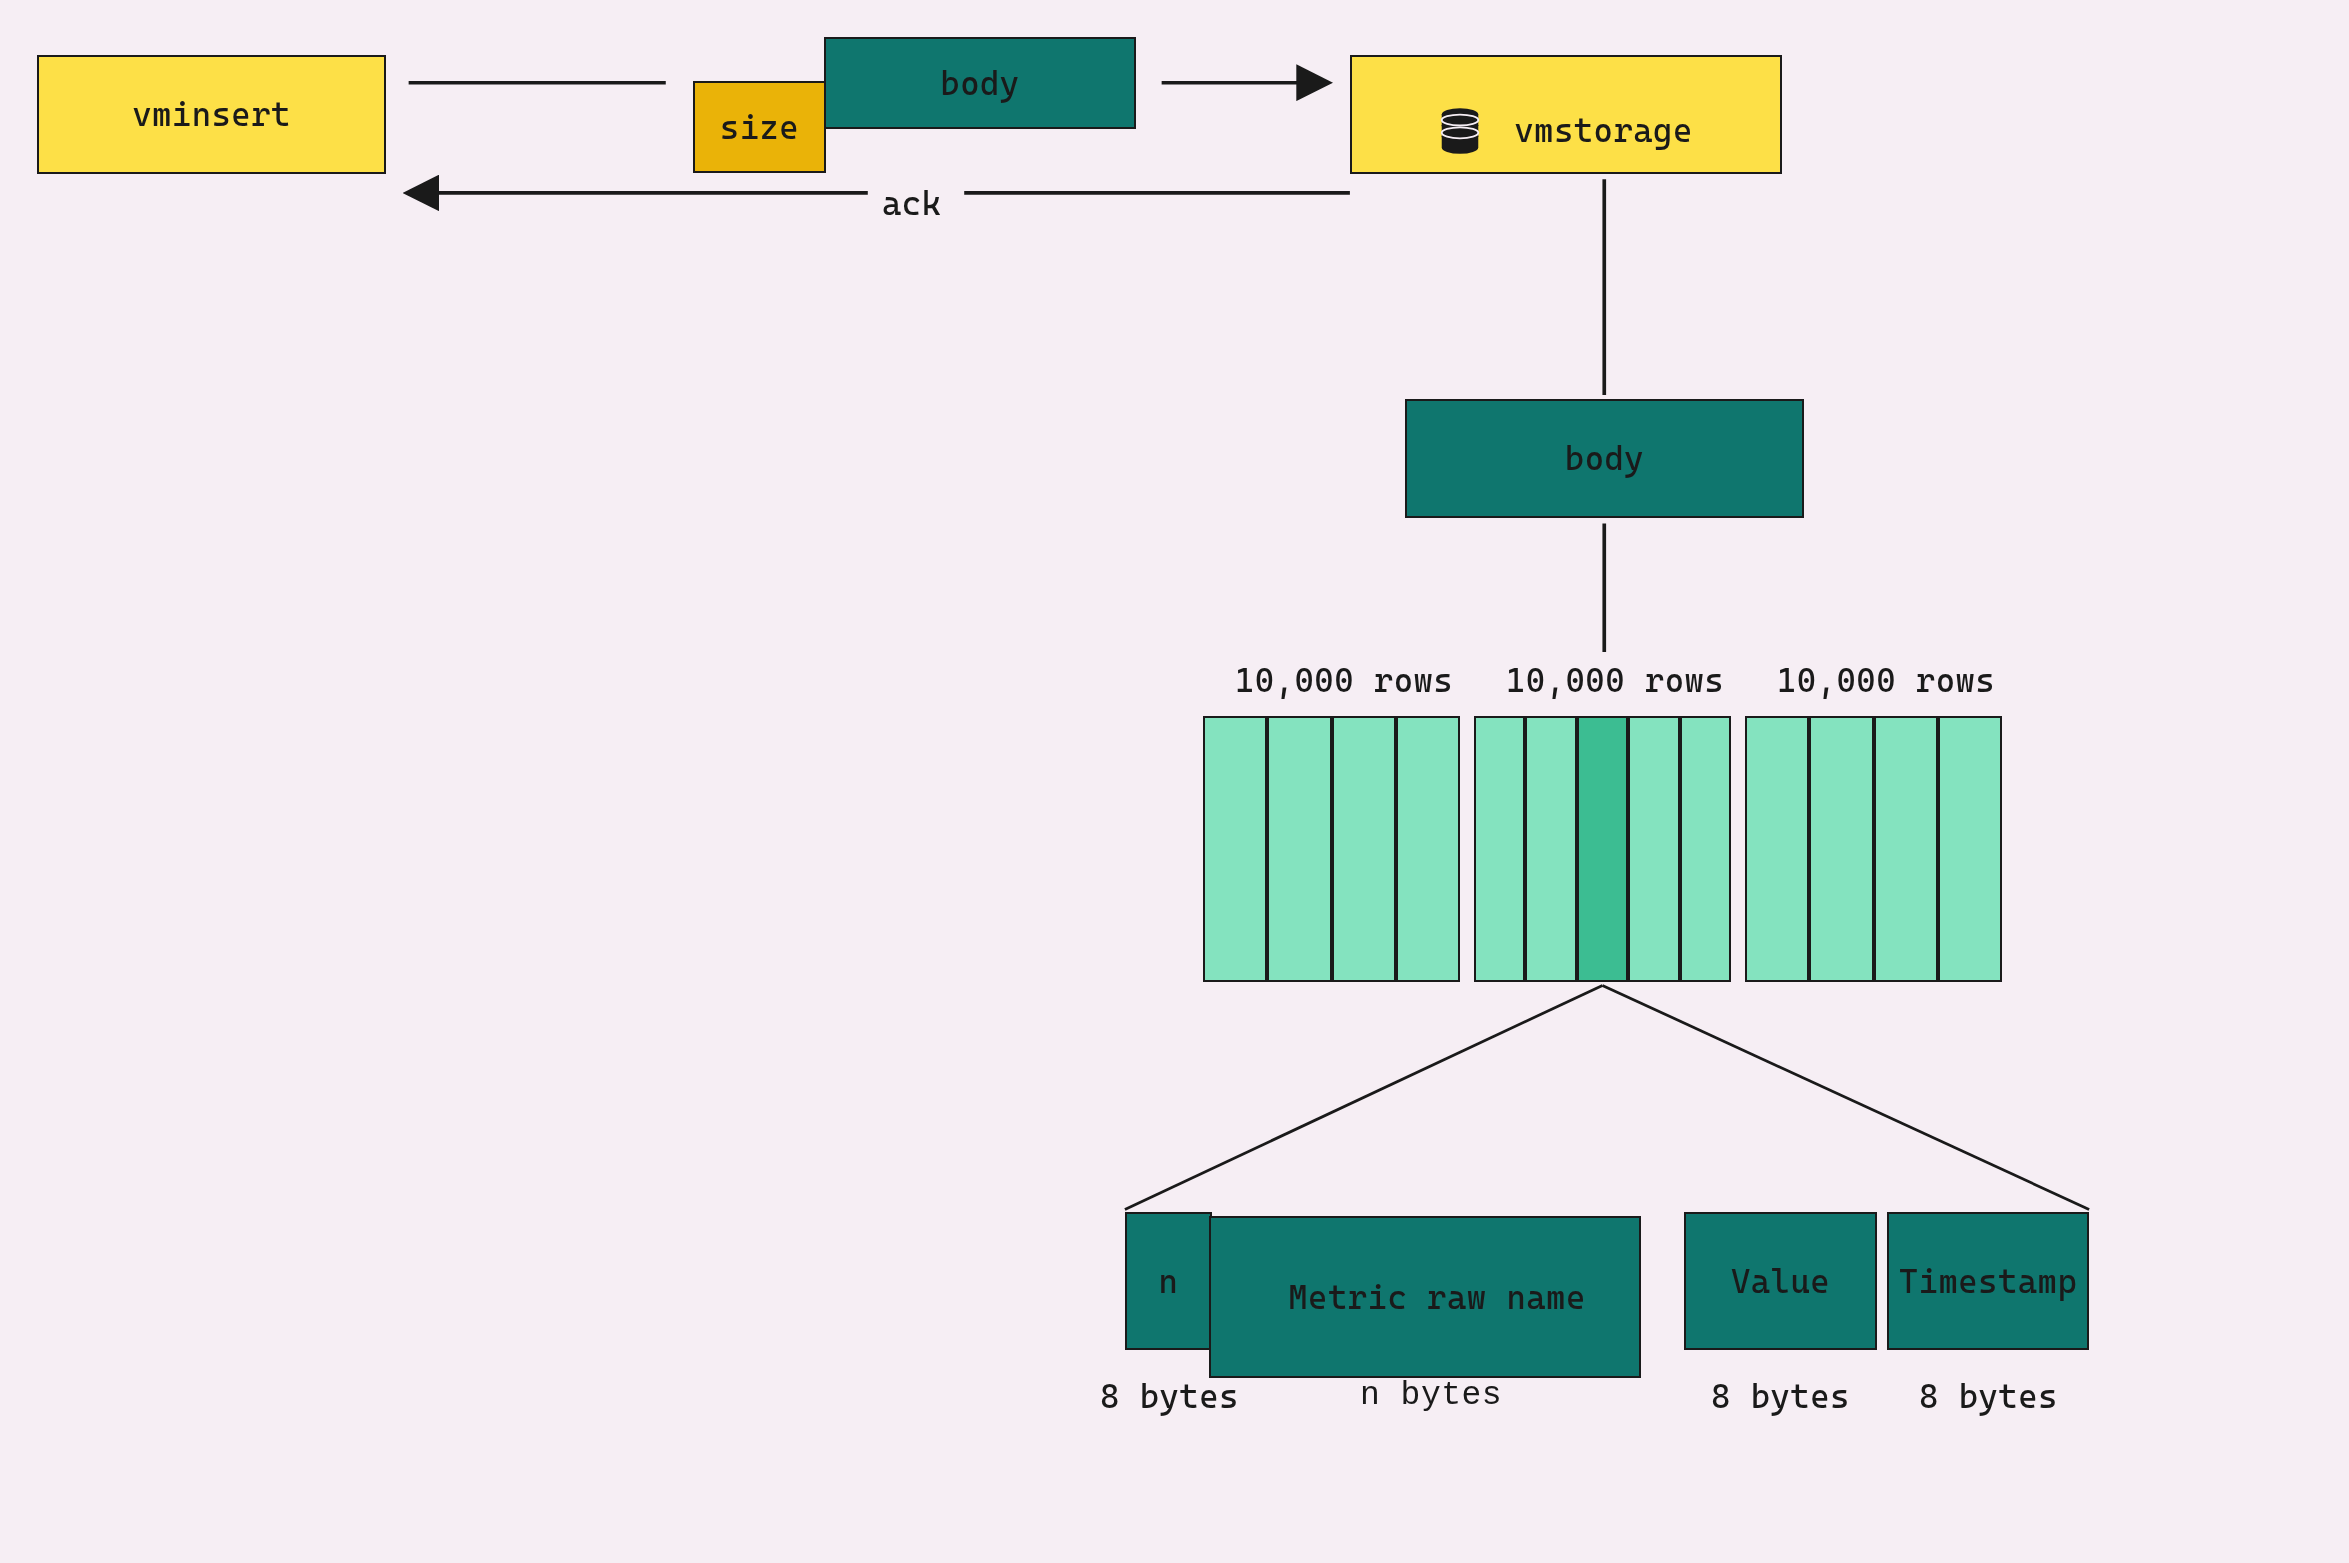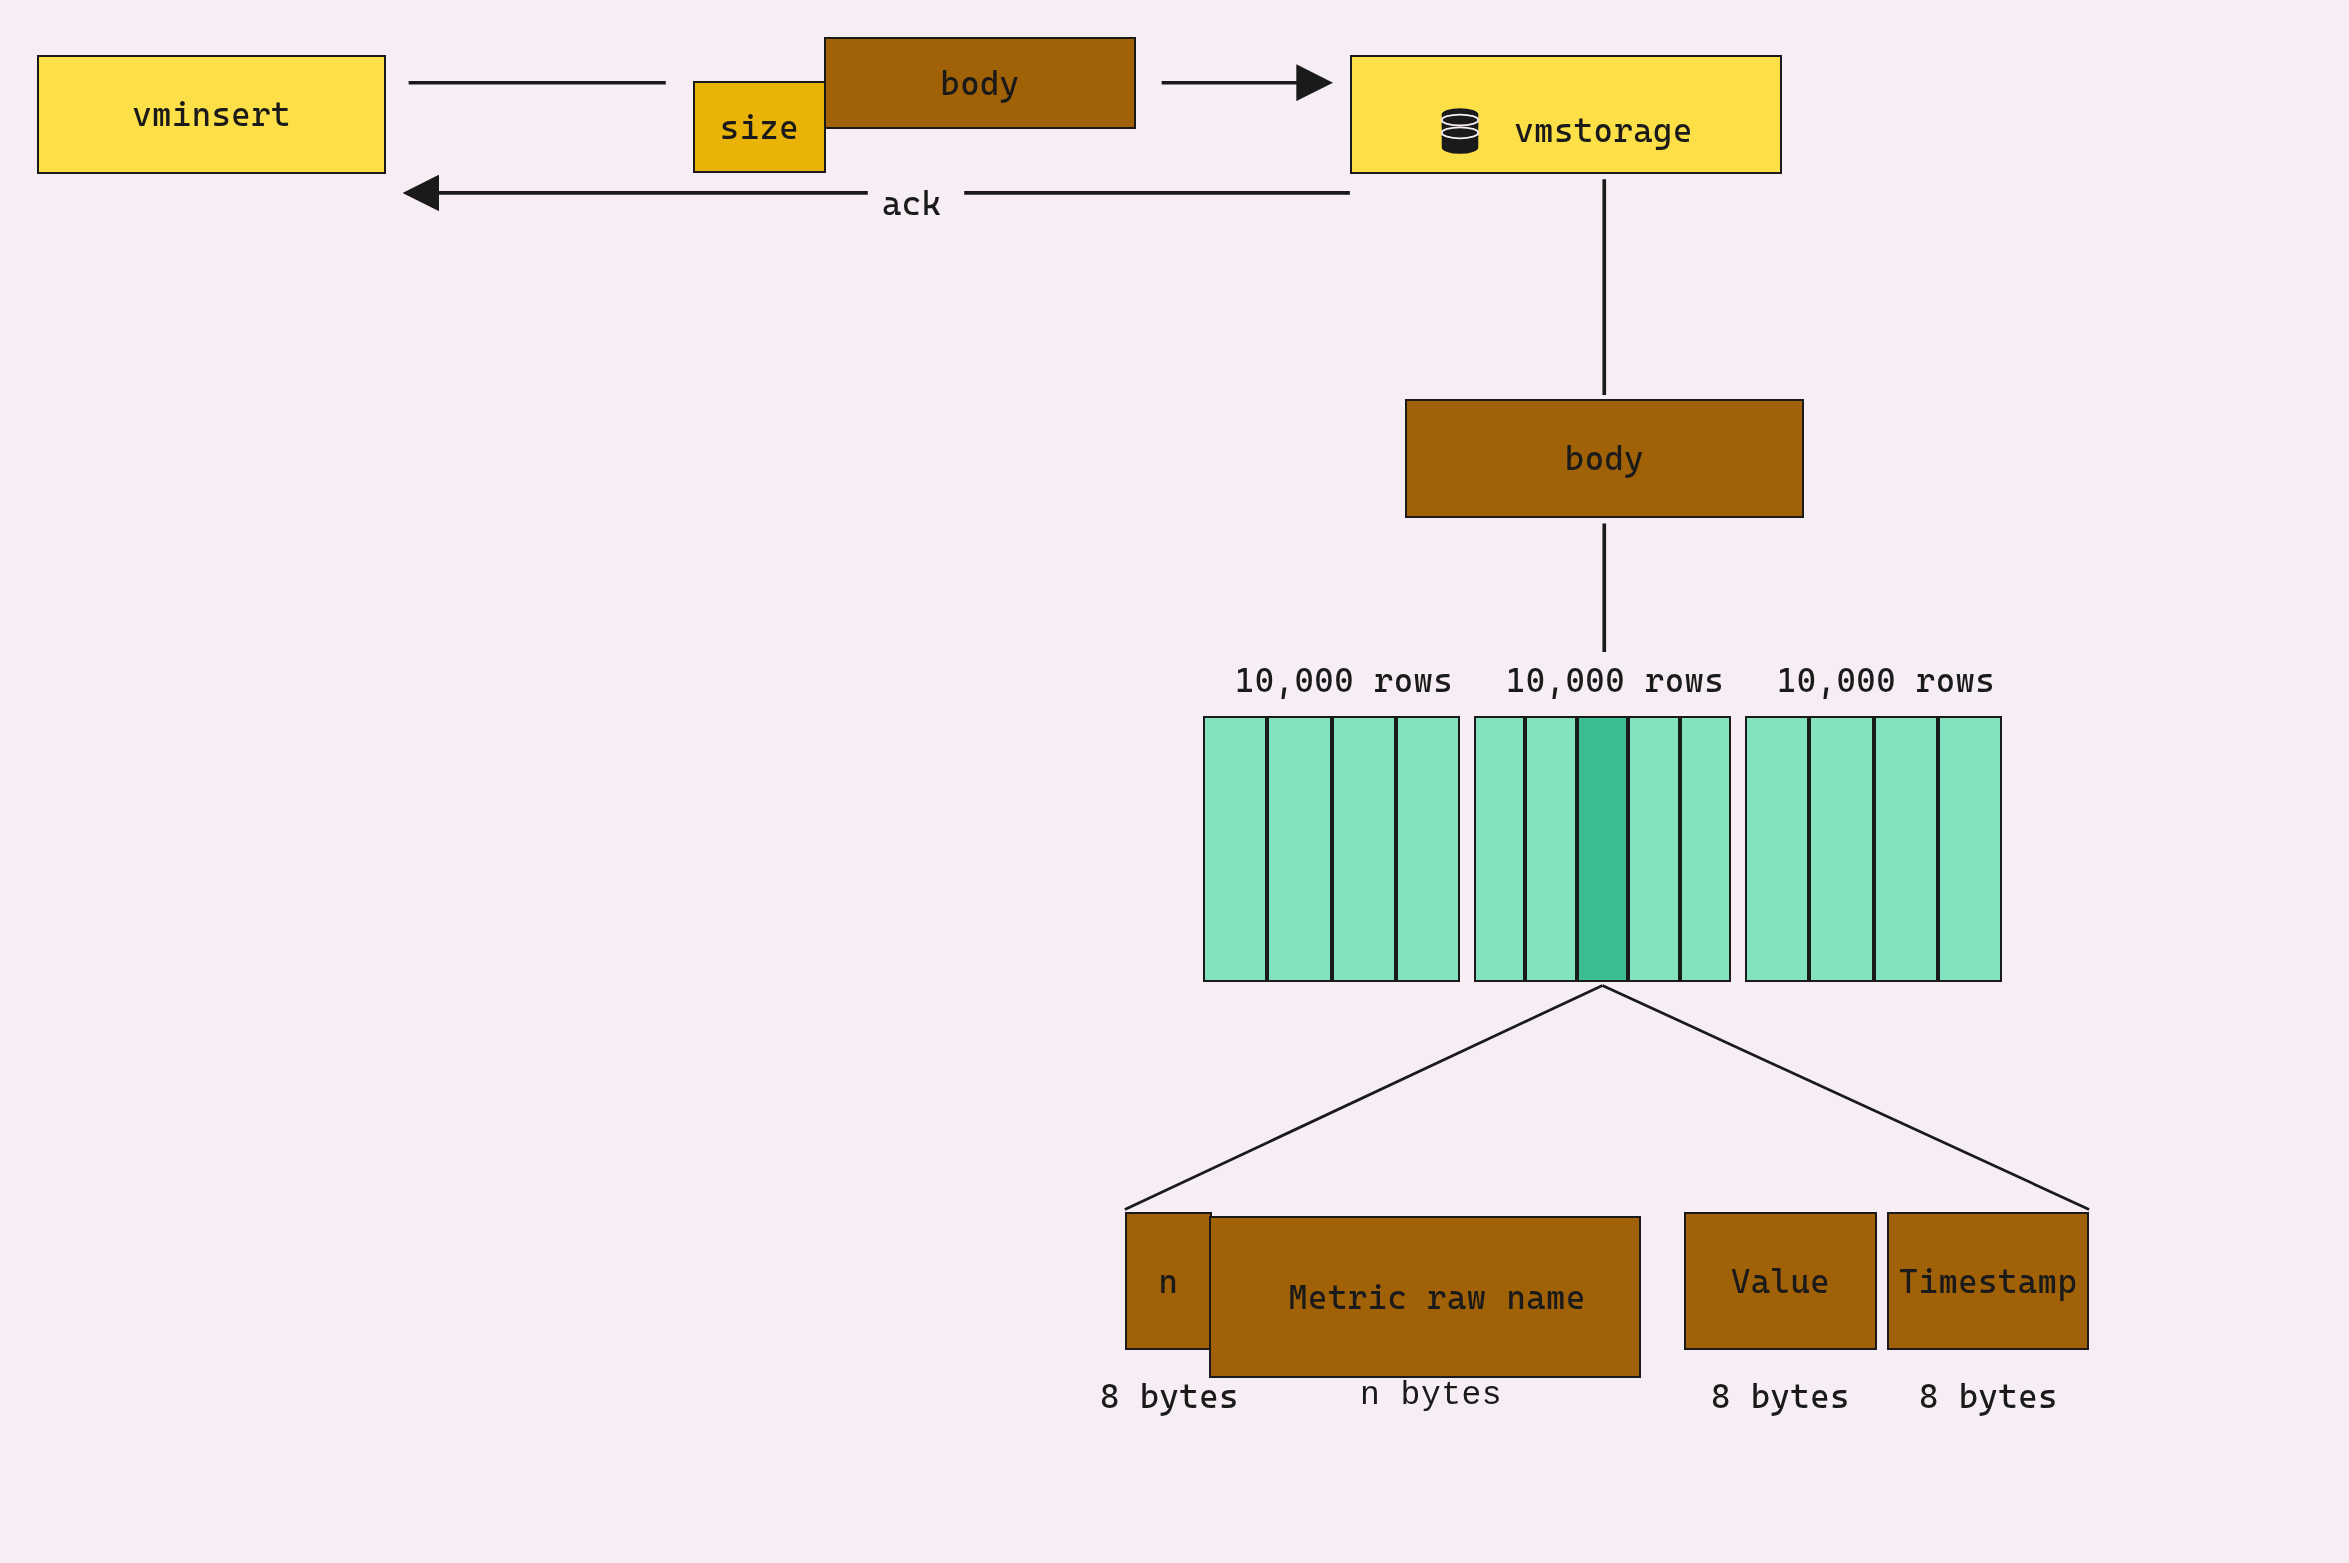--- a/index.html
+++ b/index.html
@@ -27,21 +27,21 @@
   .white-box {
     background: #fde047;
     border: 2.8px solid #1a1a1a;
   }
   .peach {
     background: #eab308;
     border: 2.8px solid #1a1a1a;
     margin-top: 44px;
   }
   .mint {
-    background: #a16207;
+    background: #0f766e;
     border: 2.8px solid #1a1a1a;
   }
   .txt {
     font-size: 33px;
     letter-spacing: 0.5px;
     white-space: nowrap;
   }
   .label {
     position: absolute;
     font-size: 33px;

